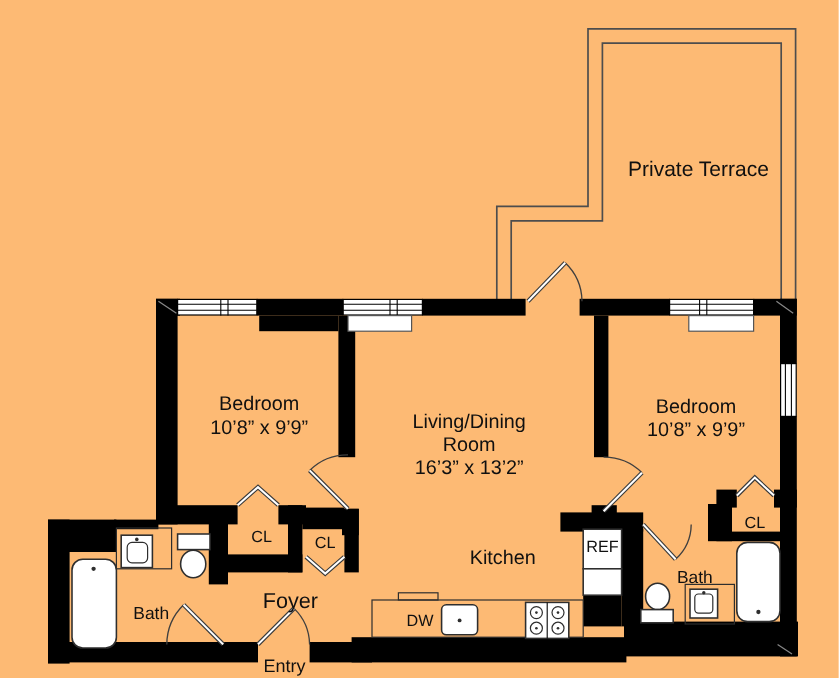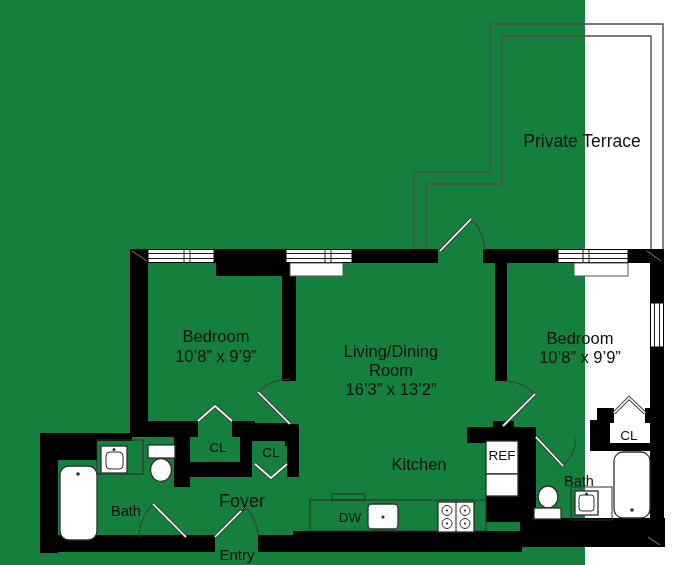--- a/index.html
+++ b/index.html
@@ -1,16 +1,16 @@
 <!DOCTYPE html>
 <html><head>
 <meta charset="utf-8">
 <style>
   html,body{margin:0;padding:0;background:#ffffff;}
-  .stage{width:585px;height:565px;position:relative;background:#15803d;font-family:"Liberation Sans",sans-serif;}
+  .stage{width:699px;height:565px;position:relative;background:#fdba74;font-family:"Liberation Sans",sans-serif;}
   svg text{fill:#101010;font-family:"Liberation Sans",sans-serif;}
   .t-room{font-size:16.5px;}
   .t-big{font-size:17.5px;}
   .t-med{font-size:14.5px;}
   .t-small{font-size:13.5px;}
   .t-foyer{font-size:18px;}
   .t-entry{font-size:15px;}
   .wall{fill:#000000;stroke:none;}
   .thinwall{stroke:#4d4d4d;stroke-width:1.4;fill:none;}
   .winbox{fill:#ffffff;stroke:#000000;stroke-width:1;}

